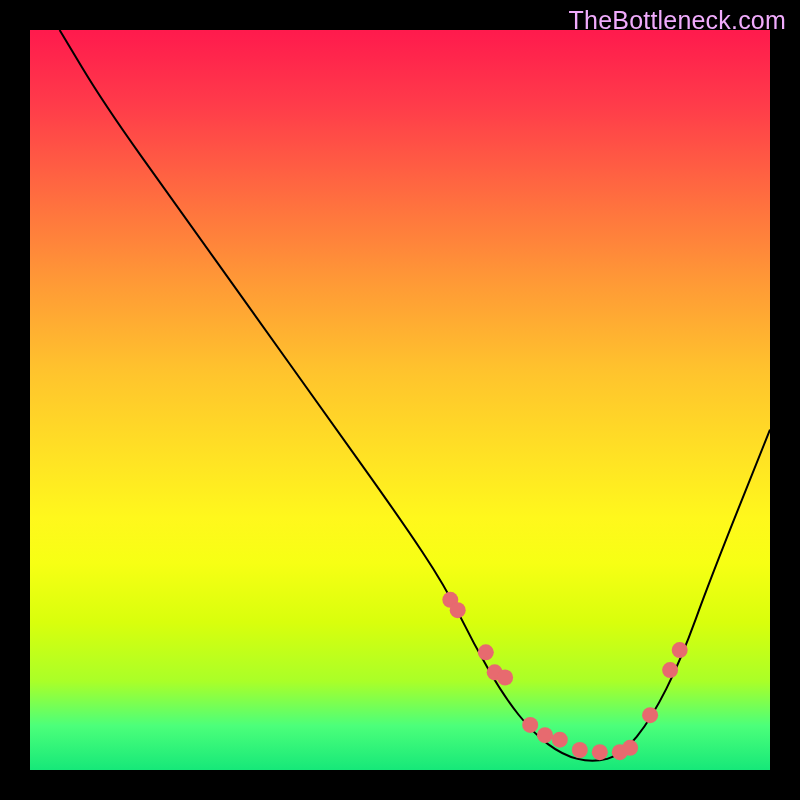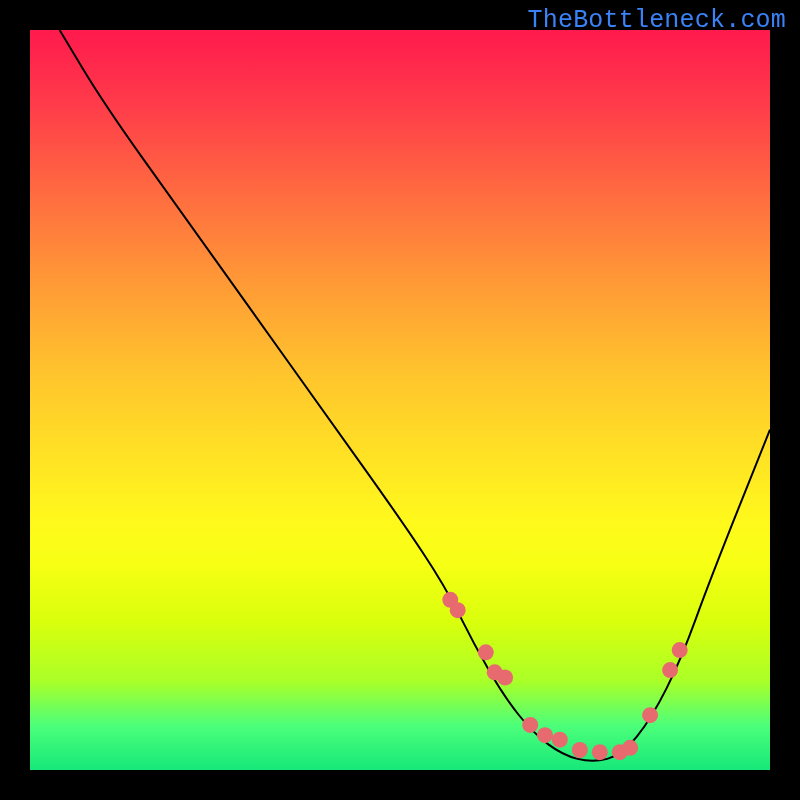--- a/index.html
+++ b/index.html
@@ -29,25 +29,24 @@
       #d9ff0c 80%,
       #aaff28 88%,
       #4cff7a 94%,
       #16e879 100%
     );
   }
   .watermark {
     position: absolute;
     top: 6px;
     right: 14px;
-    color: #3b82f6;
+    color: #f0abfc;
     font-size: 25px;
     font-weight: 500;
     letter-spacing: 0.2px;
-    font-family: Liberation Mono, monospace;
   }
   svg.curve {
     position: absolute;
     left: 0;
     top: 0;
     width: 740px;
     height: 740px;
     overflow: visible;
   }
   .curve-path {

